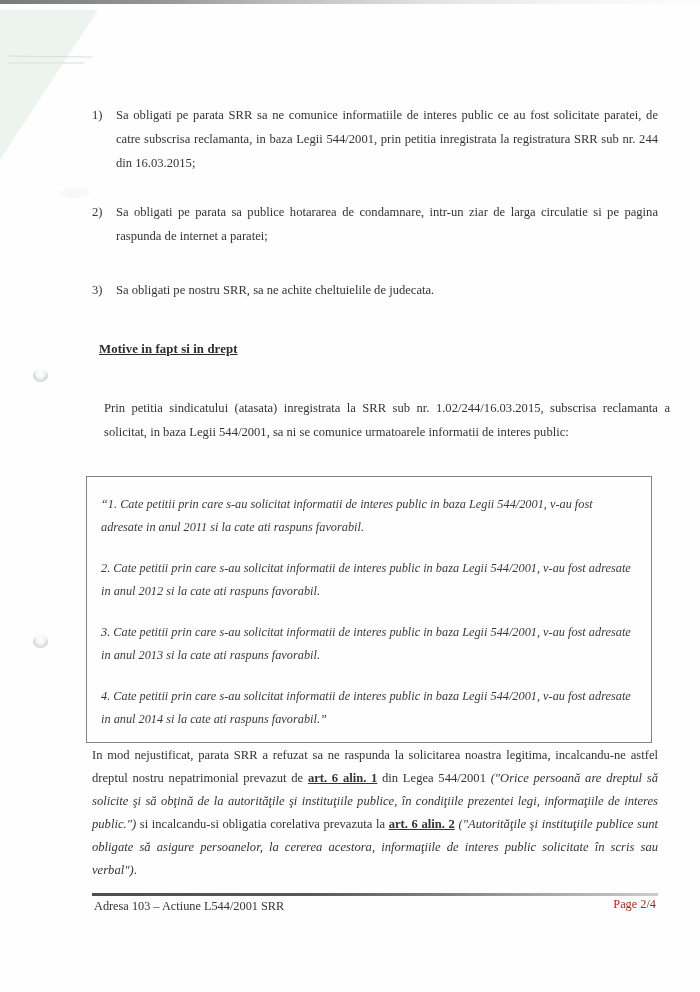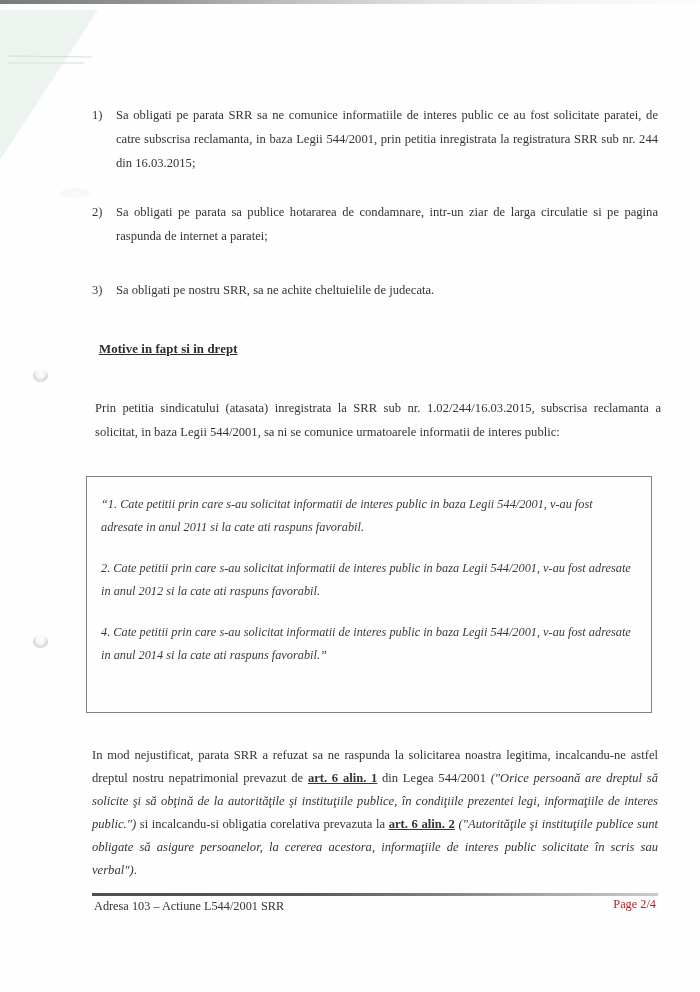--- a/index.html
+++ b/index.html
@@ -113,21 +113,21 @@
     line-height: 24px;
     text-align: justify;
     color: #343434;
   }
 
   .quote-box {
     position: absolute;
     left: 86px;
     top: 476px;
     width: 566px;
-    height: 237px;
+    height: 267px;
     border: 1px solid #7e8583;
     box-sizing: border-box;
     background: transparent;
   }
   .quote-inner {
     padding: 16px 14px 0 14px;
   }
   .quote-item {
     font-style: italic;
     font-size: 12.3px;
@@ -211,26 +211,27 @@
 
   <div class="numbered-list" style="top:278px;">
     <div class="num-item">
       <span class="marker">3)</span>
       <span class="body">Sa obligati pe nostru SRR, sa ne achite cheltuielile de judecata.</span>
     </div>
   </div>
 
   <div class="section-heading" style="top:342px;margin-left:7px;">Motive in fapt si in drept</div>
 
-  <div class="para" style="left:95px; top:396px; width:566px;">Prin petitia sindicatului (atasata) inregistrata la SRR sub nr. 1.02/244/16.03.2015, subscrisa reclamanta a solicitat, in baza Legii 544/2001, sa ni se comunice urmatoarele informatii de interes public:</div>
+  <div class="para" style="left:104px; top:396px; width:566px;">Prin petitia sindicatului (atasata) inregistrata la SRR sub nr. 1.02/244/16.03.2015, subscrisa reclamanta a solicitat, in baza Legii 544/2001, sa ni se comunice urmatoarele informatii de interes public:</div>
 
   <div class="quote-box">
     <div class="quote-inner">
       <div class="quote-item">“1. Cate petitii prin care s-au solicitat informatii de interes public in baza Legii 544/2001, v-au fost adresate in anul 2011 si la cate ati raspuns favorabil.</div>
       <div class="quote-item">2. Cate petitii prin care s-au solicitat informatii de interes public in baza Legii 544/2001, v-au fost adresate in anul 2012 si la cate ati raspuns favorabil.</div>
+      <div class="quote-item">3. Cate petitii prin care s-au solicitat informatii de interes public in baza Legii 544/2001, v-au fost adresate in anul 2013 si la cate ati raspuns favorabil.</div>
       <div class="quote-item">4. Cate petitii prin care s-au solicitat informatii de interes public in baza Legii 544/2001, v-au fost adresate in anul 2014 si la cate ati raspuns favorabil.”</div>
     </div>
   </div>
 
   <div class="legal-para">
     <span>In mod nejustificat, parata SRR a refuzat sa ne raspunda la solicitarea noastra legitima, incalcandu-ne astfel dreptul nostru nepatrimonial prevazut de </span><span class="ref">art. 6 alin. 1</span><span> din Legea 544/2001 </span><span class="quoted">("Orice persoană are dreptul să solicite şi să obţină de la autorităţile şi instituţiile publice, în condiţiile prezentei legi, informaţiile de interes public.")</span><span> si incalcandu-si obligatia corelativa prevazuta la </span><span class="ref">art. 6 alin. 2</span><span> </span><span class="quoted">("Autorităţile şi instituţiile publice sunt obligate să asigure persoanelor, la cererea acestora, informaţiile de interes public solicitate în scris sau verbal")</span><span>.</span>
   </div>
 
   <div class="footer-rule"></div>
   <div class="footer-left">Adresa 103 – Actiune L544/2001 SRR</div>

